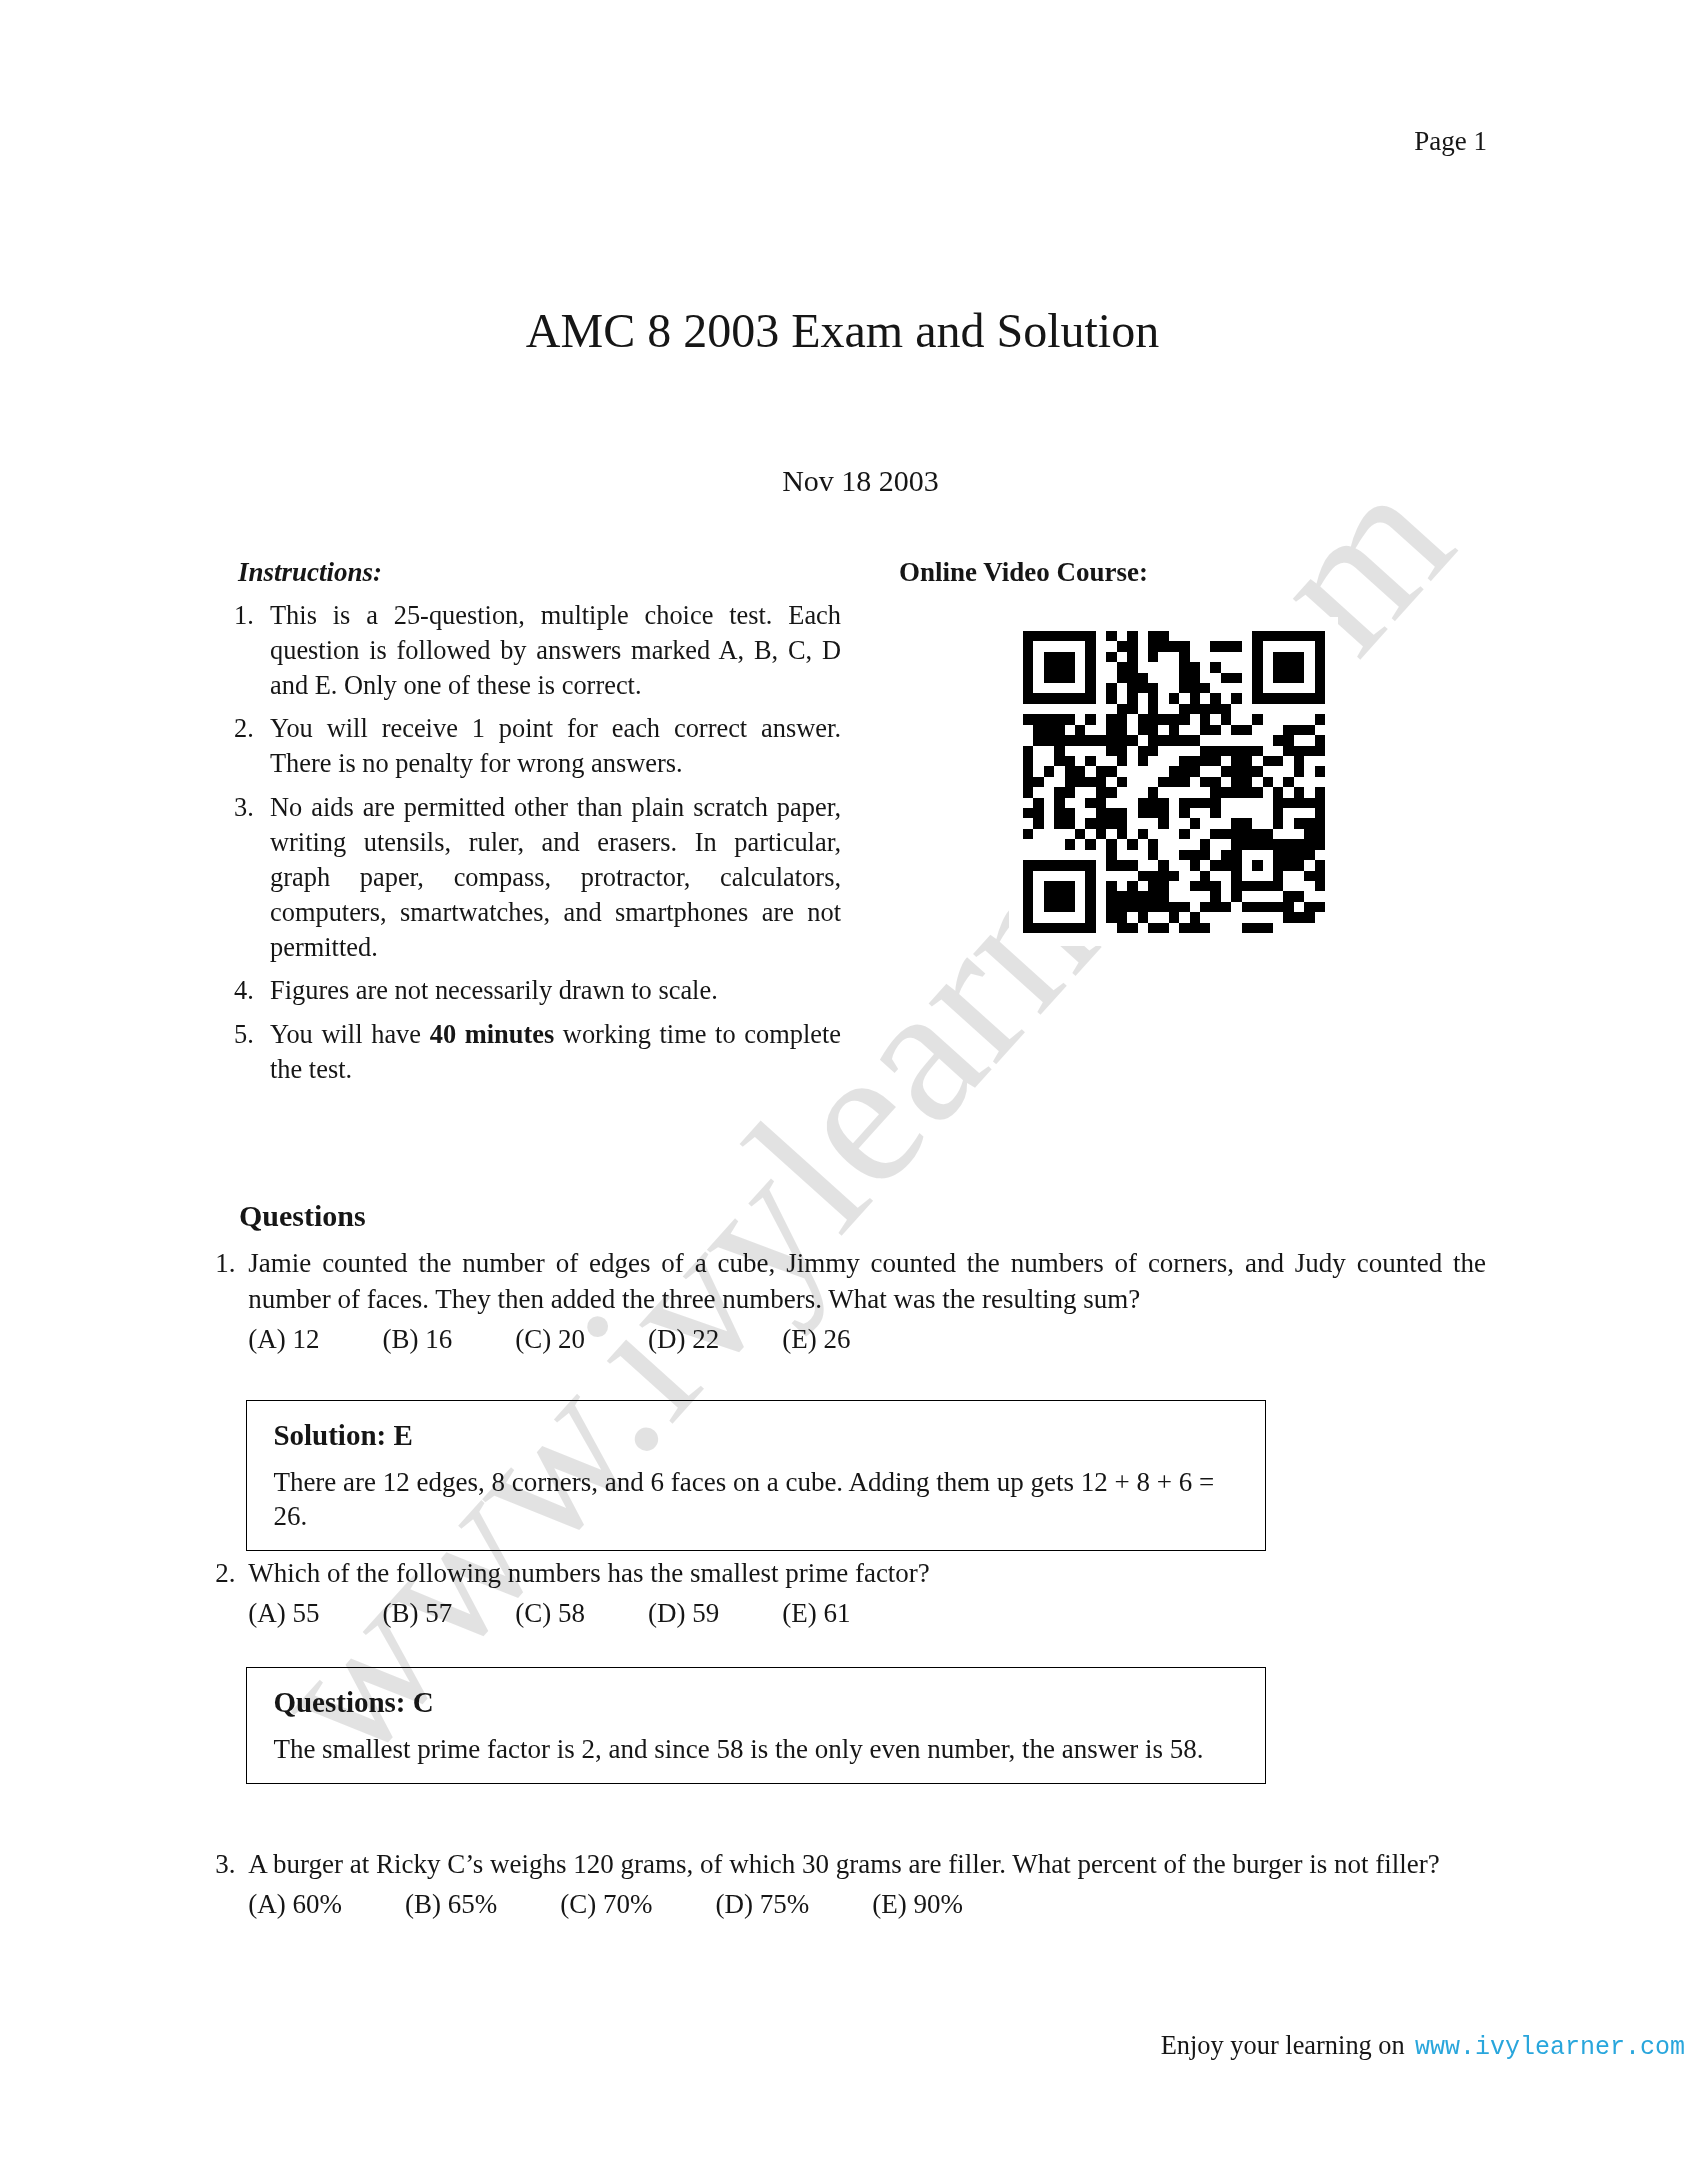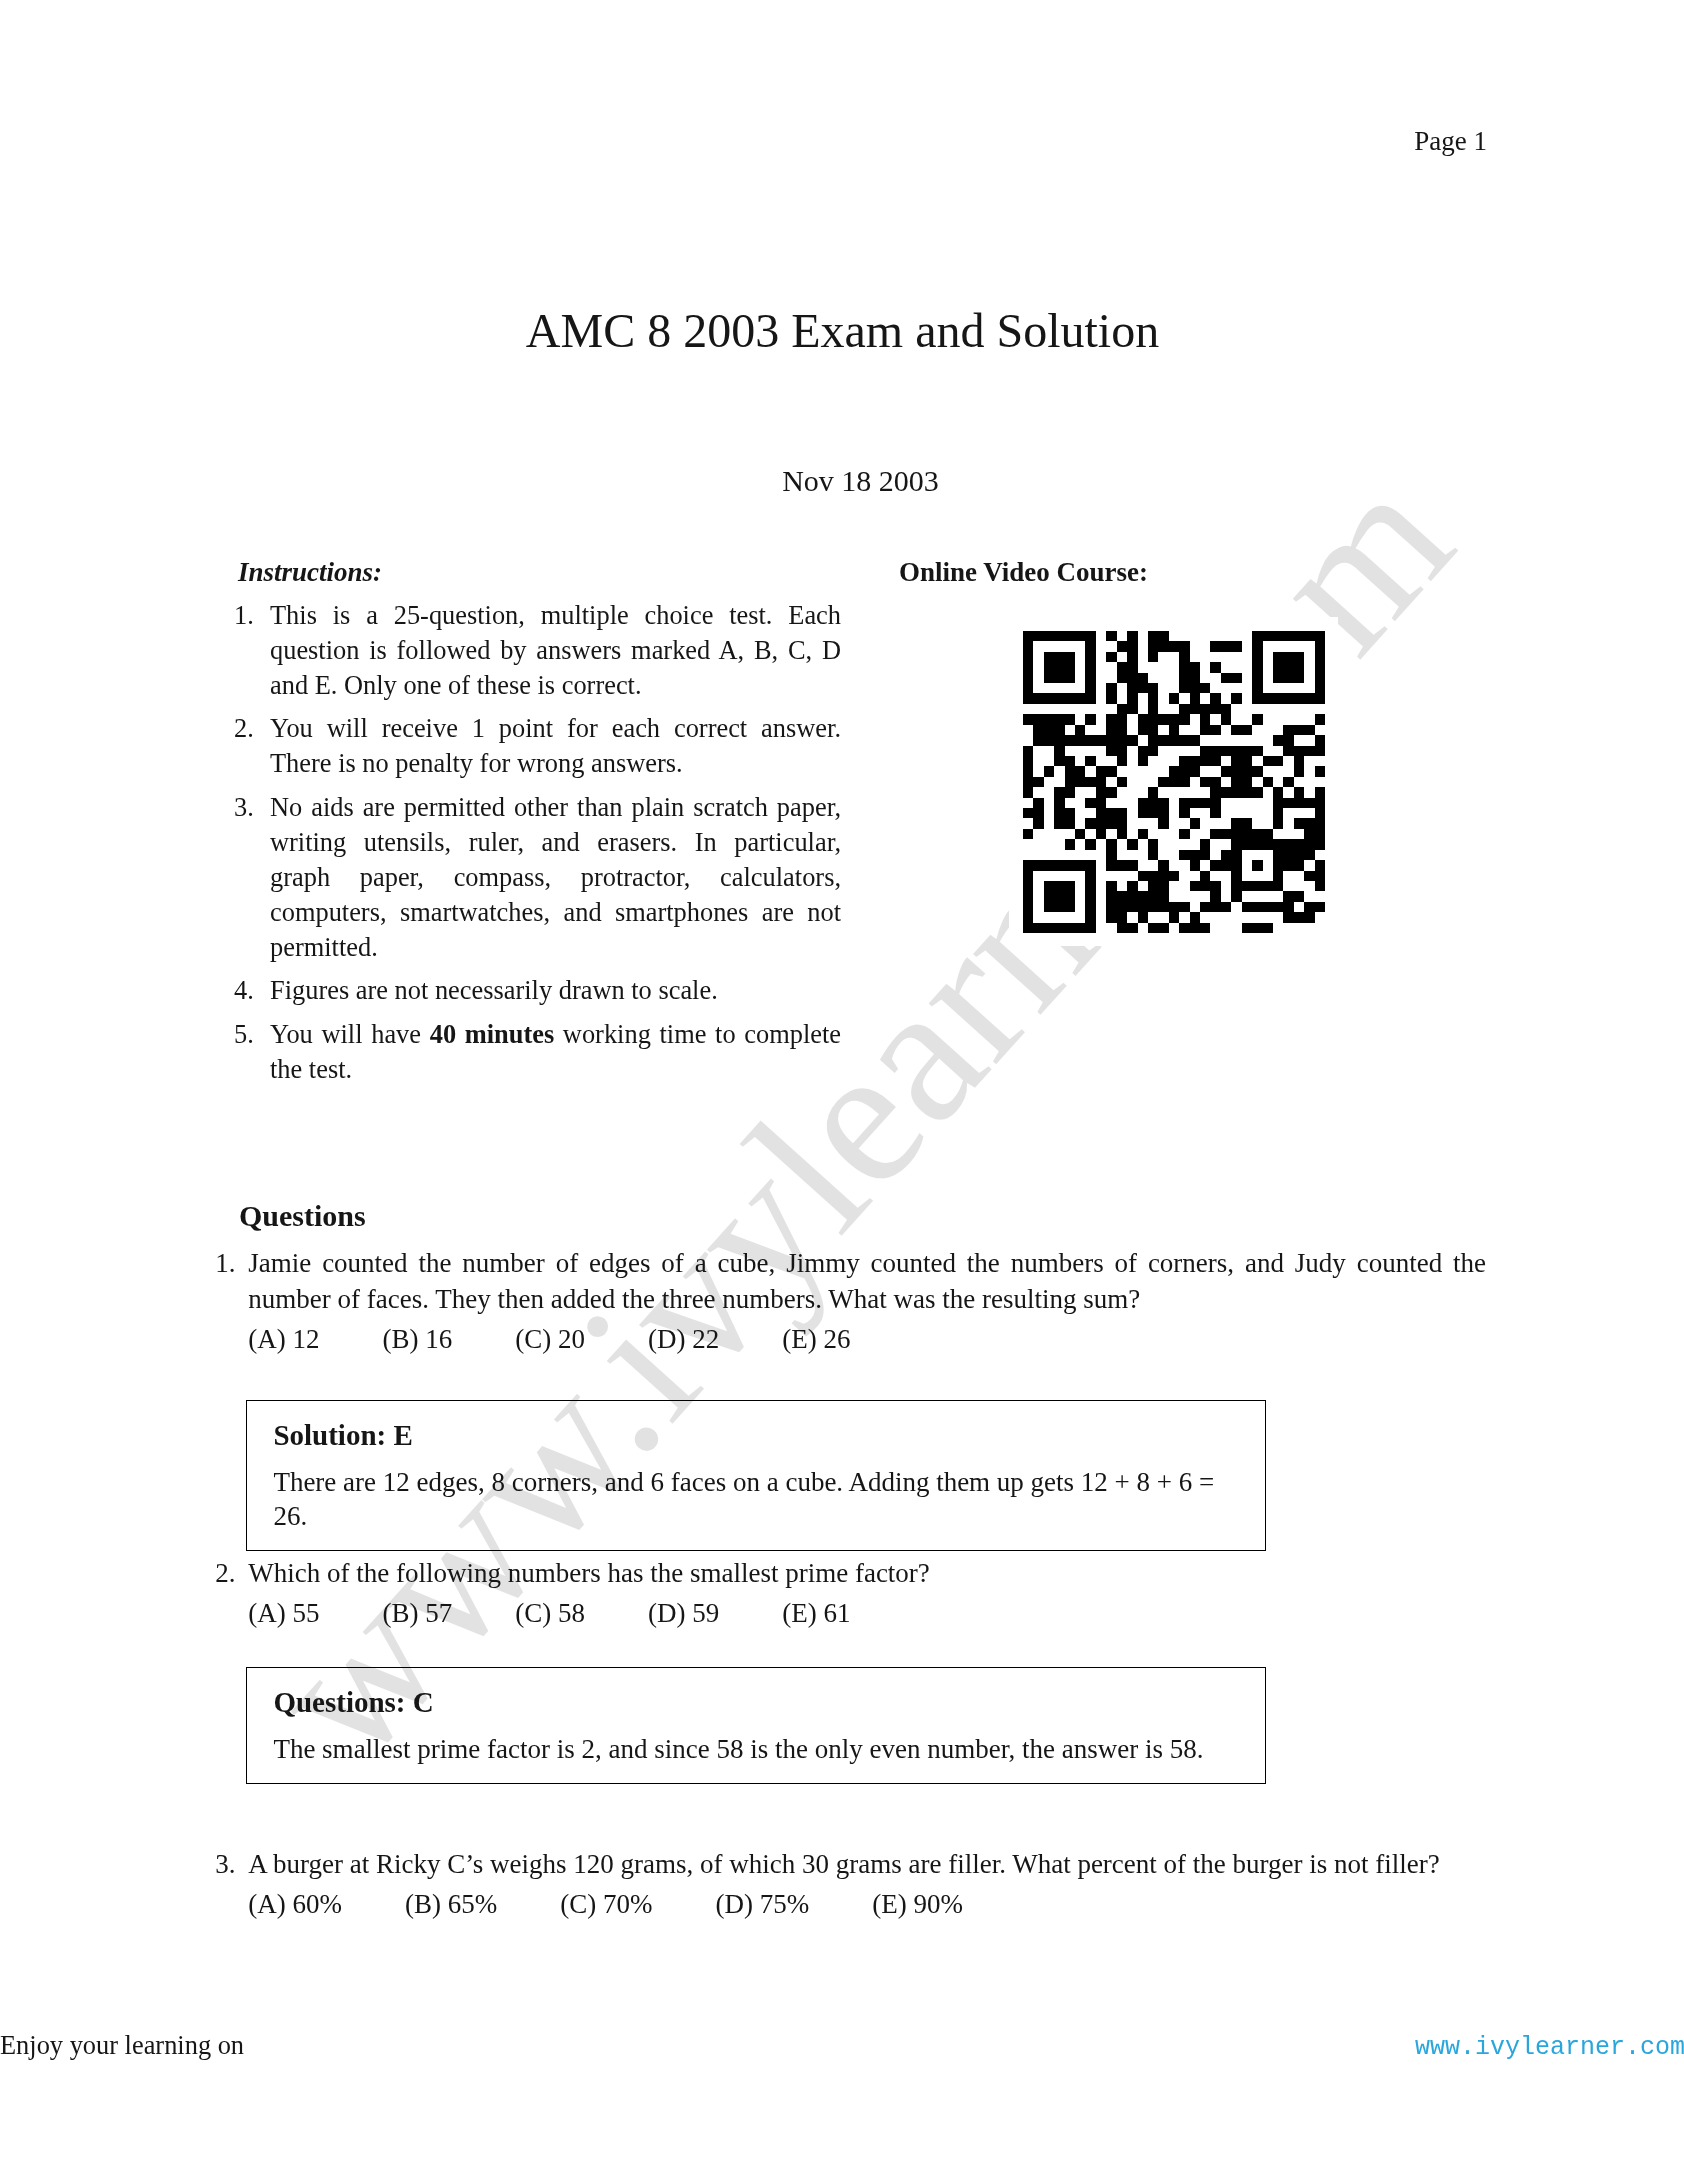--- a/index.html
+++ b/index.html
@@ -66,22 +66,22 @@
   .sol{
     position:absolute;left:246px;width:1020px;
     border:1.7px solid #000;box-sizing:border-box;
     padding:17px 26.4px;background:transparent;
   }
   .sol-label{font-weight:bold;font-size:29px;line-height:34px;}
   .sol-text{font-size:27px;line-height:34px;margin-top:12.8px;}
   
   .footer{
     position:absolute;top:2027px;left:0;width:100%;
-    display:flex;justify-content:space-between;align-items:baseline;
-    font-size:26.4px;line-height:36px;gap:8px;
+    display:flex;justify-content:flex-end;align-items:baseline;
+    font-size:26.4px;line-height:36px;
   }
   .footer .link{
     font-family:"Liberation Mono","DejaVu Sans Mono",monospace;
     font-size:25px;color:#29a6dc;margin-left:10.2px;
     text-decoration:none;cursor:pointer;
   }
 </style>
 </head>
 <body>
 

